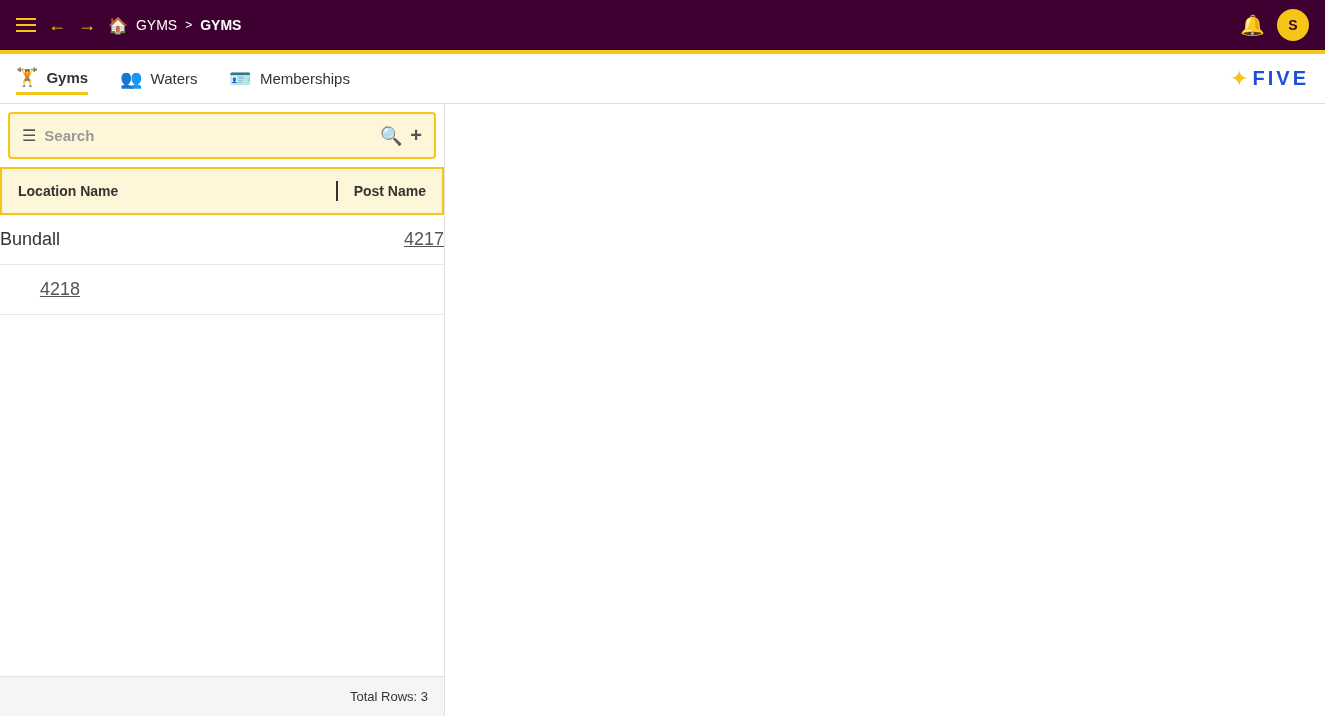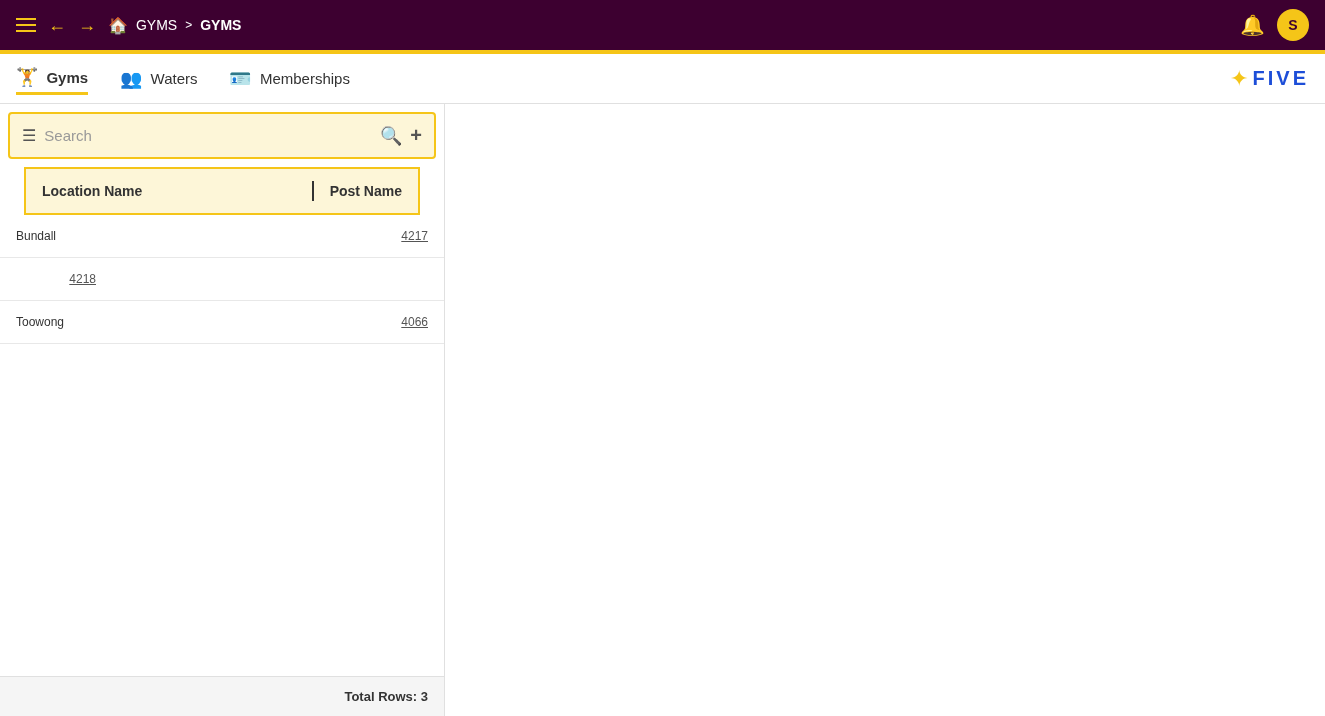--- a/index.html
+++ b/index.html
@@ -152,20 +152,21 @@
       font-size: 16px;
       cursor: pointer;
     }
     .search-bar input {
       flex: 1;
       border: none;
       background: transparent;
       font-size: 15px;
       outline: none;
       color: #333;
+      font-weight: bold;
     }
     .search-bar input::placeholder {
       color: #999;
     }
     .search-bar .search-icon {
       color: #555;
       font-size: 18px;
       cursor: pointer;
     }
     .search-bar .add-icon {
@@ -175,21 +176,21 @@
       font-weight: bold;
     }
 
     
     .table-header {
       display: flex;
       align-items: center;
       padding: 12px 16px;
       background: #fdf6d8;
       border: 2px solid #f5c518;
-      margin: 0 24px;
+      margin: 0 0;
       font-weight: bold;
       font-size: 14px;
       color: #333;
     }
     .col-location {
       flex: 1;
     }
     .col-divider {
       width: 2px;
       height: 20px;
@@ -202,42 +203,42 @@
     }
 
     
     .table-body {
       flex: 1;
       overflow-y: auto;
     }
     .table-row {
       display: flex;
       align-items: center;
-      padding: 14px 16px;
+      padding: 14px 0;
       border-bottom: 1px solid #e8e8e8;
       cursor: pointer;
-      font-size: 12px;
+      font-size: 18px;
       color: #333;
     }
     .row-location {
       flex: 1;
     }
     .row-postcode {
       width: 80px;
       text-align: right;
       color: #555;
       text-decoration: underline;
     }
 
     
     .table-footer {
       padding: 12px 16px;
       background: #f5f5f5;
       font-size: 13px;
-      font-weight: bold;
+      font-weight: normal;
       color: #333;
       text-align: right;
       border-top: 1px solid #e0e0e0;
     }
 
     
     .right-panel {
       flex: 1;
       background: #fff;
     }
@@ -327,24 +328,20 @@
     </div>
 
     <div class="table-body">
       <div class="table-row">
         <span class="row-location">Bundall</span>
         <span class="row-postcode">4217</span>
       </div>
       <div class="table-row">
         <span class="row-postcode">4218</span>
       </div>
-      <div class="table-row">
-        <span class="row-location">Toowong</span>
-        <span class="row-postcode">4066</span>
-      </div>
     </div>
 
     <div class="table-footer">
       <span>Total Rows: 3</span>
     </div>
   </div>
 
   <div class="right-panel"></div>
 </div>
 

